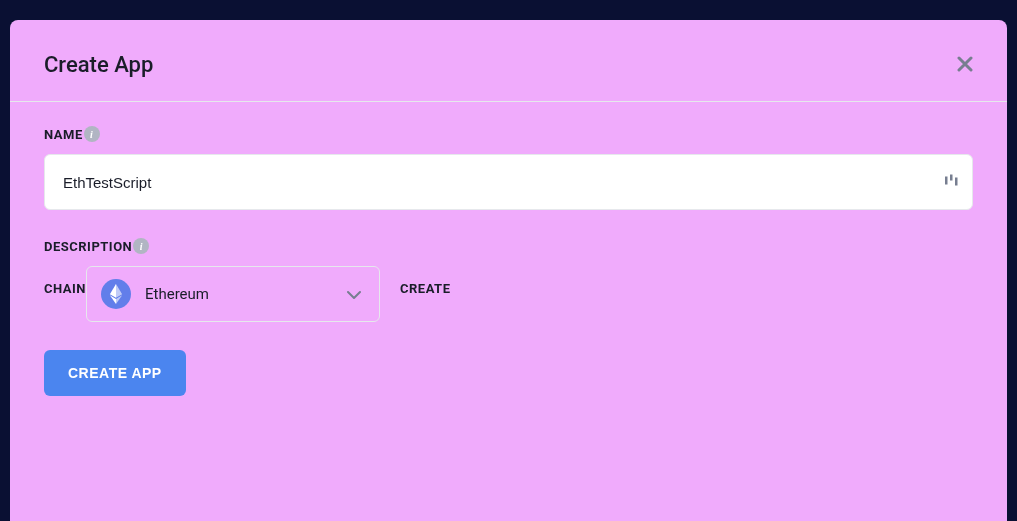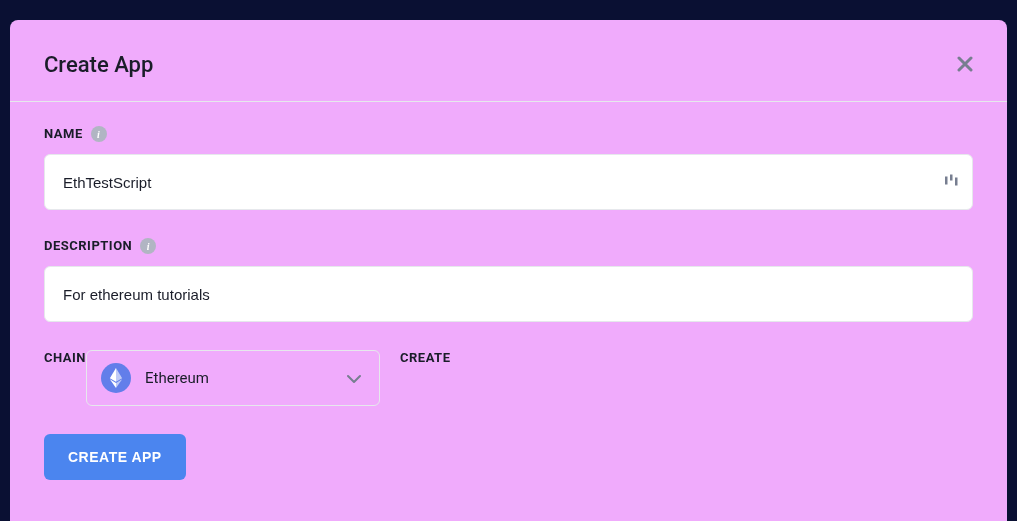--- a/index.html
+++ b/index.html
@@ -34,22 +34,22 @@
       color: #777e90;
       cursor: pointer;
       font-size: 20px;
       font-weight: bold;
     }
     .modal-body {
       padding: 24px 34px;
     }
     .field-label {
       display: flex;
-      align-items: flex-start;
-      gap: 8px;
+      align-items: center;
+      gap: 1px;
       font-size: 13px;
       font-weight: 700;
       letter-spacing: 0.5px;
       color: #1a1d29;
       margin-bottom: 12px;
     }
     .info-icon {
       width: 16px;
       height: 16px;
       border-radius: 50%;
@@ -171,23 +171,20 @@
           <rect x="5" y="1" width="2.5" height="6" fill="#777e90"></rect>
           <rect x="10" y="4" width="2.5" height="8" fill="#777e90"></rect>
         </svg>
       </span>
     </div>
 
     
     <div class="field-label">
       <span>DESCRIPTION</span>
       <span class="info-icon">i</span>
-    </div>
-    <div class="input-wrap">
-      <input class="text-input" type="text" value="For ethereum tutorials" style="">
     </div>
 
     
     <div class="row">
       <div class="col">
         <div class="field-label">
           <span>CHAIN</span>
         </div>
         <div class="select">
           <span class="chain-icon">

